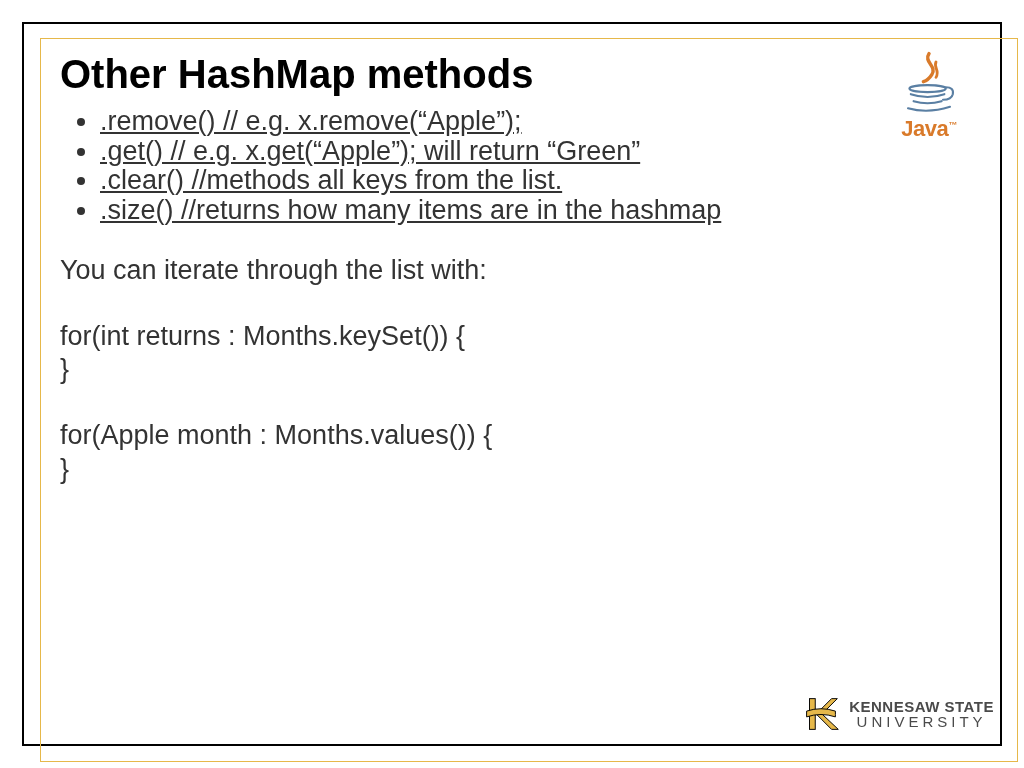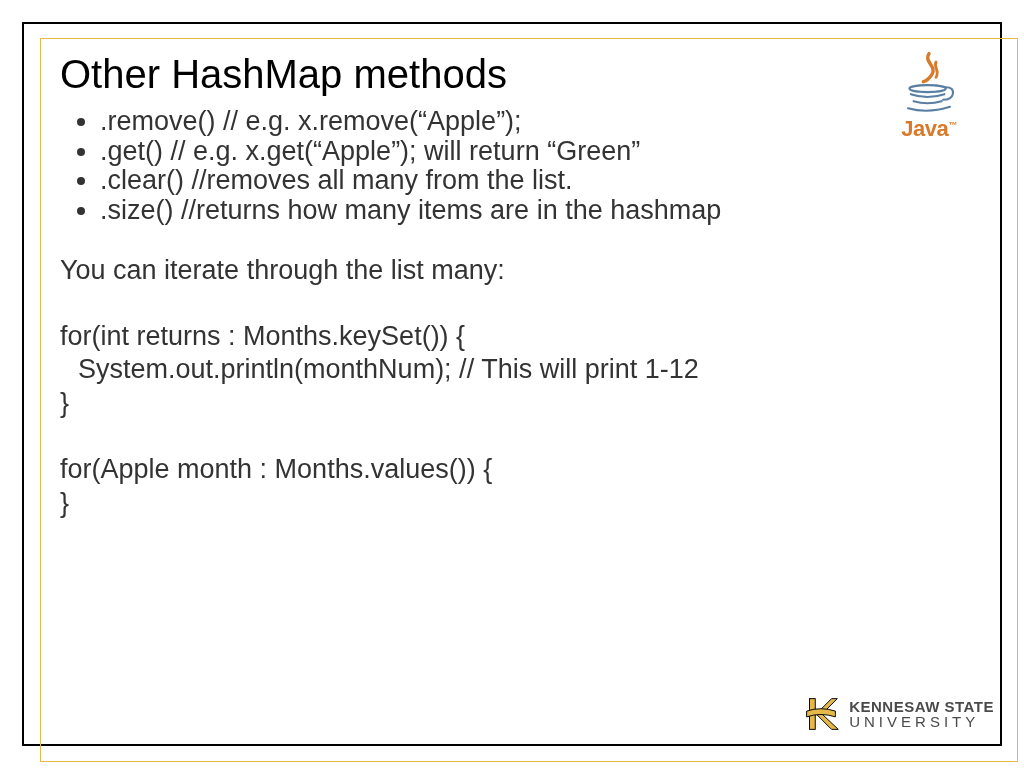--- a/index.html
+++ b/index.html
@@ -32,29 +32,30 @@
   }
   .content {
     position: absolute;
     top: 52px;
     left: 60px;
     right: 60px;
     bottom: 52px;
   }
   .title {
     font-size: 40px;
-    font-weight: normal;
+    font-weight: bold;
     margin: 0 0 10px 0;
   }
   ul.methods {
     margin: 0 0 28px 0;
     padding-left: 40px;
     font-size: 27px;
     color: #333;
     line-height: 1.1;
+    text-decoration: underline;
   }
   ul.methods li {
     margin: 0;
   }
   .body-text {
     font-size: 27px;
     color: #333;
     line-height: 1.25;
   }
   .body-text p {
@@ -104,20 +105,21 @@
   }
   .ksu-text .l1 {
     font-size: 15px;
     font-weight: bold;
     letter-spacing: 0.5px;
   }
   .ksu-text .l2 {
     font-size: 15px;
     letter-spacing: 4px;
     font-weight: normal;
+    text-align: center;
   }
 </style>
 </head>
 <body>
 
 <div class="outer-border"></div>
 <div class="inner-border"></div>
 
 <div class="java-logo">
   <svg width="70" height="70" viewBox="0 0 100 100">
@@ -133,30 +135,29 @@
     <span>Java</span><span class="java-tm">™</span>
   </div>
 </div>
 
 <div class="content">
   <h1 class="title">Other HashMap methods</h1>
 
   <ul class="methods">
     <li>.remove()  // e.g. x.remove(“Apple”);</li>
     <li>.get()  // e.g. x.get(“Apple”); will return “Green”</li>
-    <li>.clear() //removes all many from the list.</li>
+    <li>.clear() //methods all keys from the list.</li>
     <li>.size() //returns how many items are in the hashmap</li>
   </ul>
 
   <div class="body-text">
-    <p class="blk">You can iterate through the list many:</p>
+    <p class="blk">You can iterate through the list with:</p>
 
     <div class="blk">
       <p>for(int returns : Months.keySet()) {</p>
-      <p class="indent">System.out.println(monthNum);  // This will print 1-12</p>
       <p>}</p>
     </div>
 
     <div>
       <p>for(Apple month : Months.values()) {</p>
       <p>}</p>
     </div>
   </div>
 </div>
 

